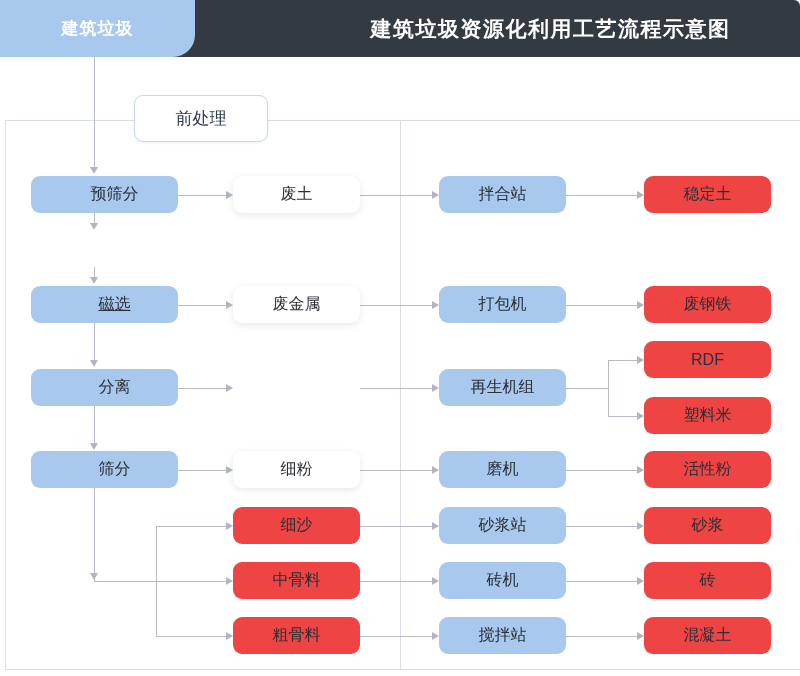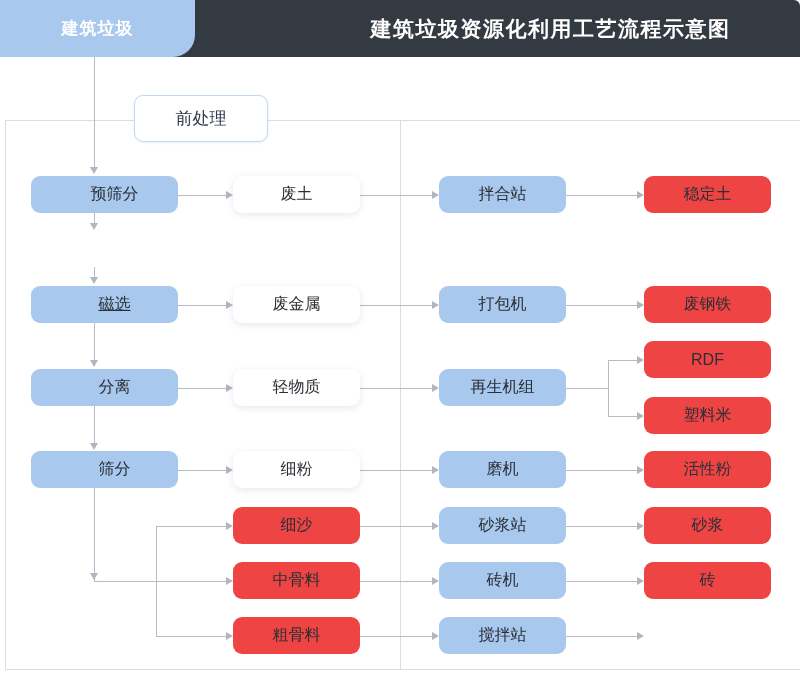--- a/index.html
+++ b/index.html
@@ -186,35 +186,35 @@
   <div class="ln lnh" style="left:566px;top:636px;width:71px;"></div>
   <div class="arw arw-r" style="left:637px;top:632px;"></div>
 
   <div class="node blue c1" style="top:176px;">预筛分</div>
   <div class="node blue c1" style="top:286px;text-decoration:underline;">磁选</div>
   <div class="node blue c1" style="top:369px;">分离</div>
   <div class="node blue c1" style="top:451px;">筛分</div>
 
   <div class="node white  c2" style="top:176px;">废土</div>
   <div class="node white  c2" style="top:286px;">废金属</div>
-  <div class="node white  c2" style="top:369px;">轻物质</div>
   <div class="node white  c2" style="top:451px;">细粉</div>
   <div class="node yellow c2" style="top:507px;">细沙</div>
   <div class="node yellow c2" style="top:562px;">中骨料</div>
   <div class="node yellow c2" style="top:617px;">粗骨料</div>
 
   <div class="node blue c3" style="top:286px;">打包机</div>
   <div class="node blue c3" style="top:176px;">拌合站</div>
   <div class="node blue c3" style="top:369px;">再生机组</div>
   <div class="node blue c3" style="top:451px;">磨机</div>
   <div class="node blue c3" style="top:507px;">砂浆站</div>
   <div class="node blue c3" style="top:562px;">砖机</div>
   <div class="node blue c3" style="top:617px;">搅拌站</div>
 
   <div class="node yellow c4" style="top:176px;">稳定土</div>
   <div class="node yellow c4" style="top:286px;">废钢铁</div>
   <div class="node yellow c4" style="top:341px;">RDF</div>
   <div class="node yellow c4" style="top:397px;">塑料米</div>
   <div class="node yellow c4" style="top:451px;">活性粉</div>
   <div class="node yellow c4" style="top:507px;">砂浆</div>
   <div class="node yellow c4" style="top:562px;">砖</div>
+  <div class="node yellow c4" style="top:617px;">混凝土</div>
 
 </div>
 
 </body></html>

